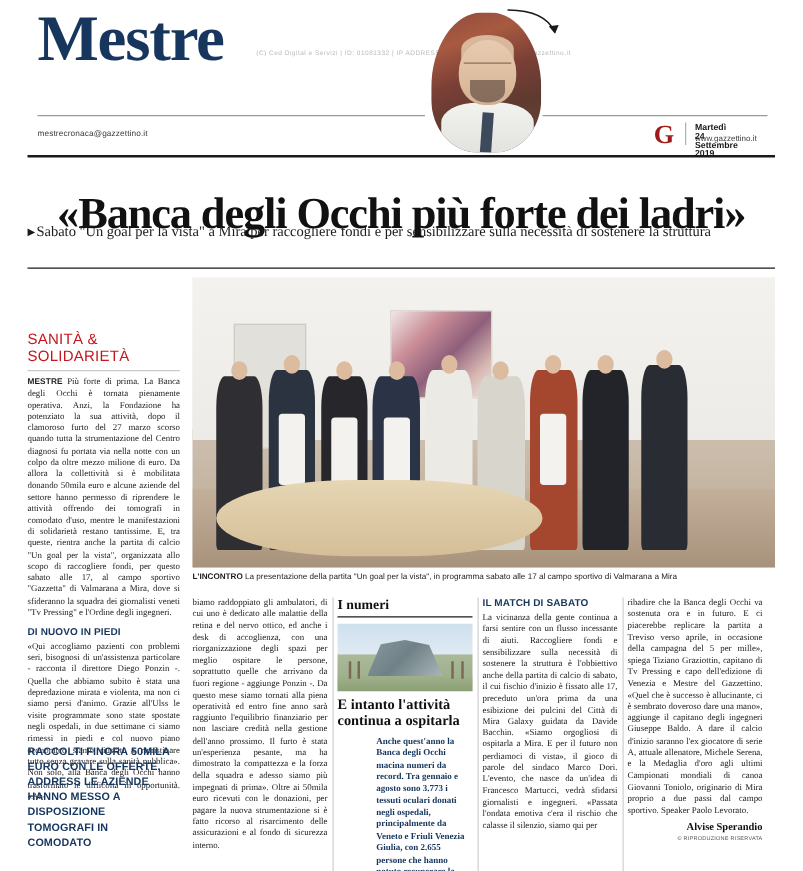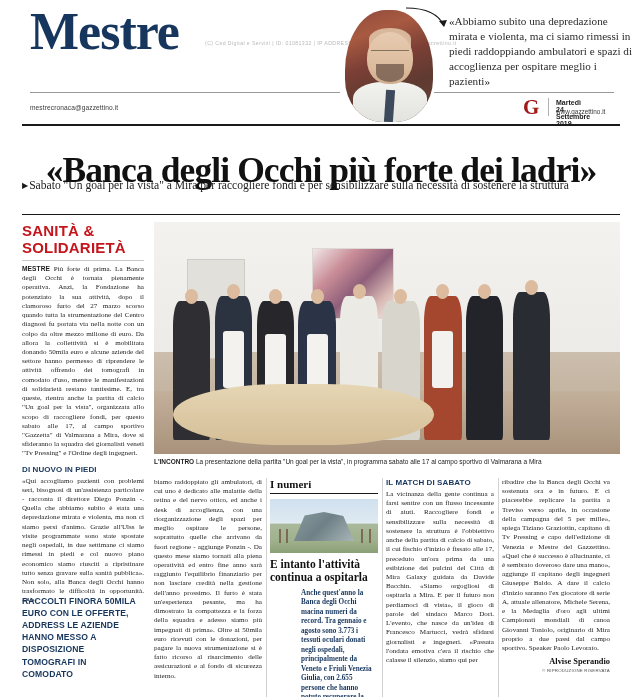--- a/index.html
+++ b/index.html
@@ -268,25 +268,26 @@
   }
   .col-left {
     position: absolute;
     left: 0;
     top: 0;
     width: 122px;
     height: 468px;
   }
   .section-label {
     font-family: "Liberation Sans", sans-serif;
-    font-weight: bold;
-    font-size: 15px;
+    font-weight: normal;
+    font-size: 12px;
     color: #c4161c;
     letter-spacing: .2px;
     margin-bottom: 4px;
+    margin-top: 42px;
   }
   .section-rule {
     width: 100%;
     height: 1px;
     background: #c9c9c9;
     margin-bottom: 4px;
   }
   .body-text {
     font-family: "Liberation Serif", serif;
     font-size: 7.1px;
@@ -491,21 +492,20 @@
       <div class="dp-glasses"></div>
       <div class="dp-beard"></div>
     </div>
 
     <svg class="arrow-svg" viewBox="0 0 48 30">
       <path d="M2 2 C 18 2, 34 6, 40 20" stroke="#1a1a1a" stroke-width="1.2" fill="none"></path>
       <path d="M40 21 L 35 15 L 43 14 Z" fill="#1a1a1a"></path>
     </svg>
 
     <div class="quote-block">
-      <div class="quote-text">«Abbiamo subito una depredazione mirata e violenta, ma ci siamo rimessi in piedi raddoppiando ambulatori e spazi di accoglienza per ospitare meglio i pazienti»</div>
     </div>
 
     <div class="rule-left"></div>
     <div class="rule-right"></div>
     <div class="contact-mail">mestrecronaca@gazzettino.it</div>
     <div class="brand-g">G</div>
     <div class="brand-div"></div>
     <div class="brand-date">Martedì 24 Settembre 2019</div>
     <div class="brand-site">www.gazzettino.it</div>
   </div>

